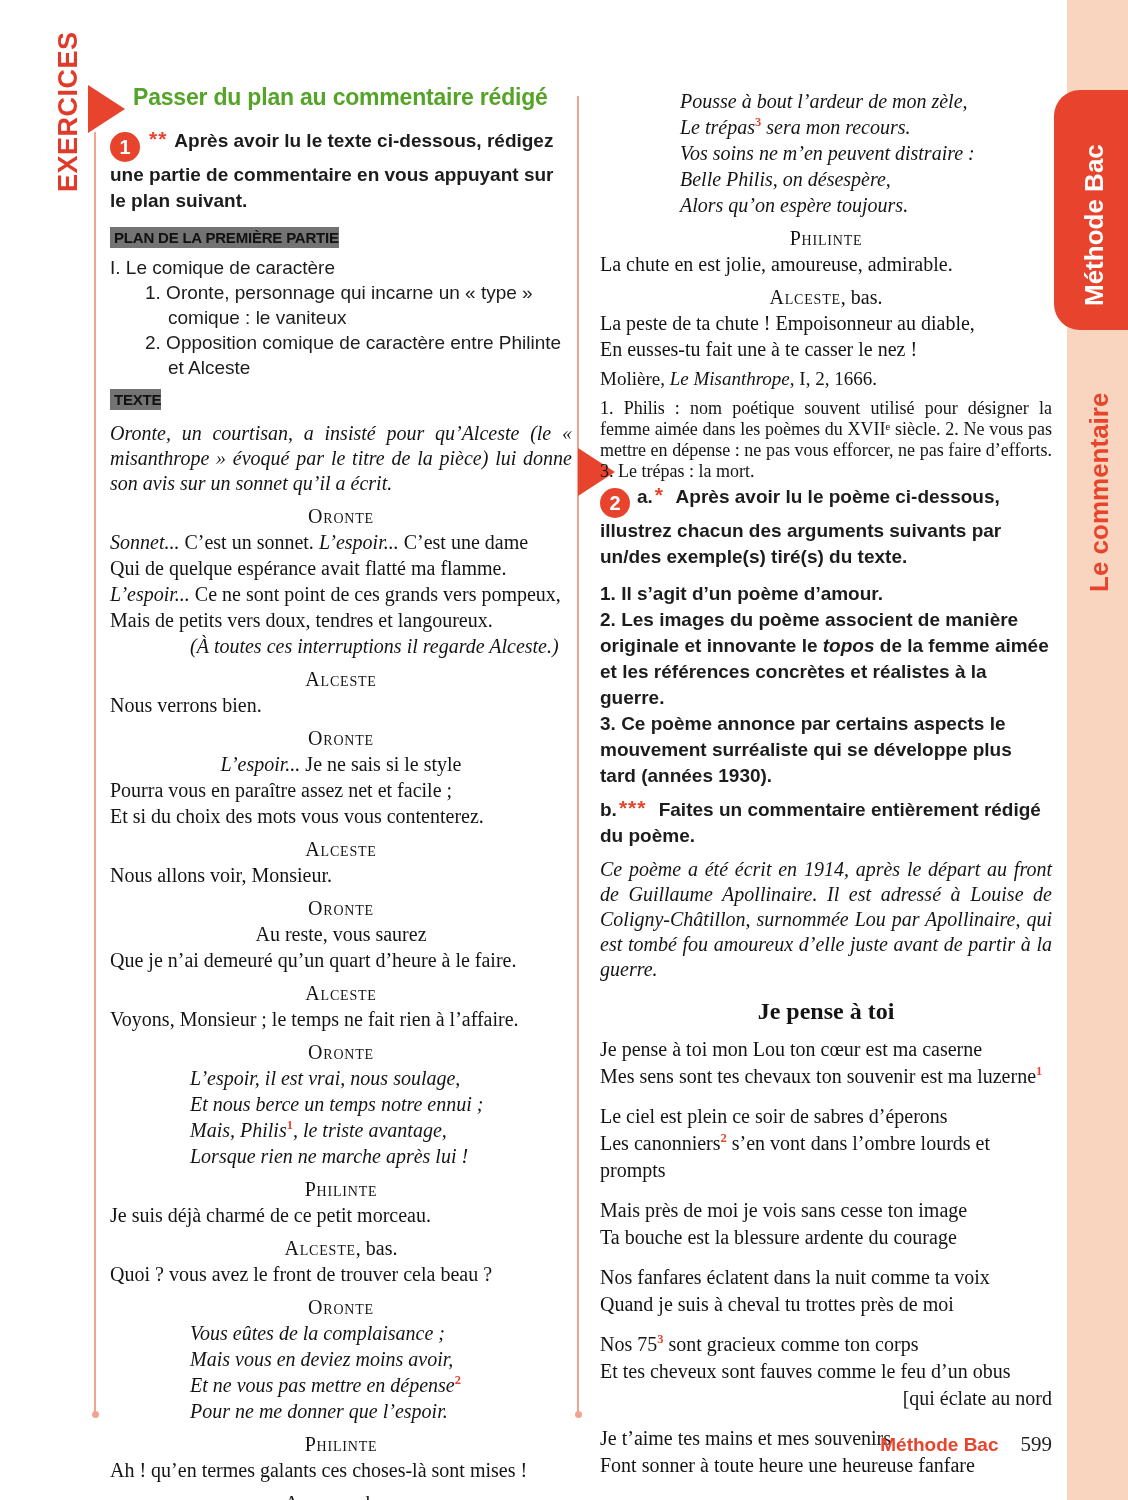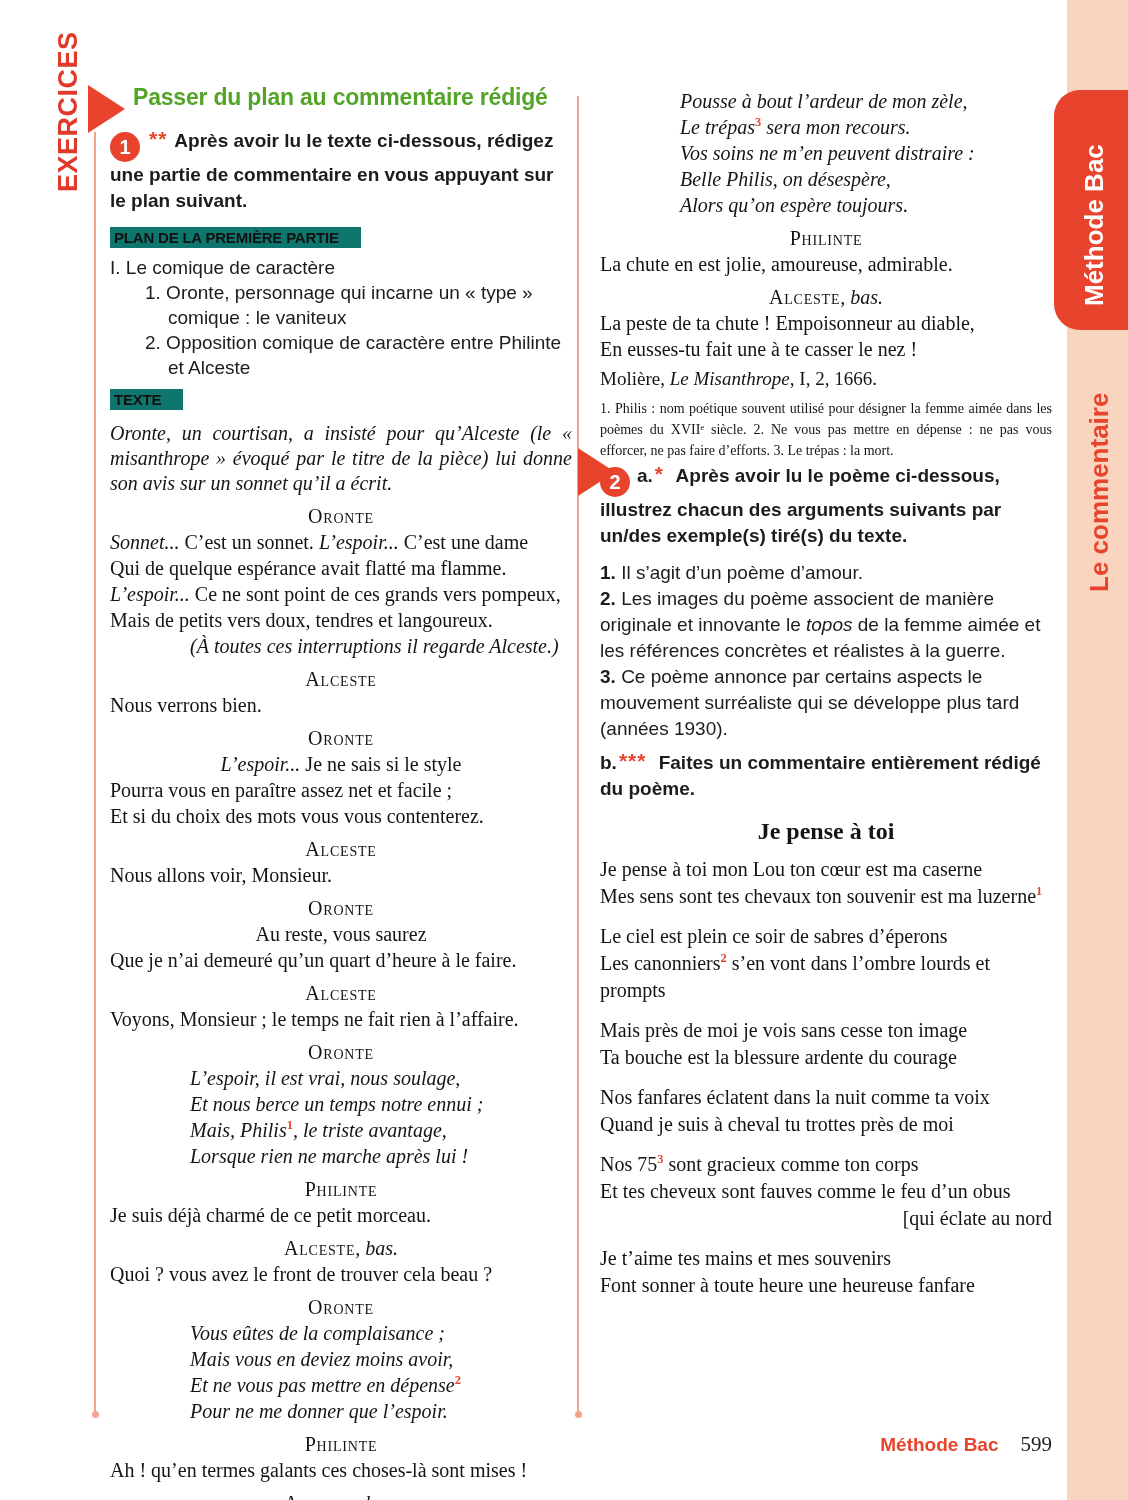--- a/index.html
+++ b/index.html
@@ -32,41 +32,41 @@
   .col-right{position:absolute;left:600px;top:88px;width:452px;}
 
   
   .sec-title{font-family:"Liberation Sans",sans-serif;font-weight:bold;color:#53a427;
     font-size:23px;margin:0 0 15px 23px;letter-spacing:-0.2px;}
   .exo{font-family:"Liberation Sans",sans-serif;font-size:19px;font-weight:bold;
     line-height:26px;margin:0 0 11px 0;color:#1c1c1c;}
   .num-circle{display:inline-block;width:30px;height:30px;border-radius:50%;background:#e8432c;
     color:#fff;text-align:center;line-height:30px;font-size:20px;margin-right:7px;vertical-align:-7px;}
   .stars{color:#e8432c;font-size:21px;letter-spacing:1px;margin:0 7px 0 2px;vertical-align:1px;}
-  .hl{display:inline-block;background:#0f766e;font-family:"Liberation Sans",sans-serif;font-weight:bold;
-    font-size:15px;padding:2px 22px 2px 4px;margin:2px 0 7px 0;letter-spacing:-0.2px;color:#111;}
+  .hl{display:inline-block;background:#737373;font-family:"Liberation Sans",sans-serif;font-weight:bold;
+    font-size:15px;padding:2px 0 2px 4px;margin:2px 0 7px 0;letter-spacing:-0.2px;color:#111;}
   .plan{font-family:"Liberation Sans",sans-serif;font-size:19px;line-height:25px;color:#1c1c1c;}
   .plan-item{padding-left:58px;text-indent:-23px;}
 
   
   .intro-it{font-style:italic;text-align:justify;font-size:20px;line-height:25px;margin:4px 0 2px 0;}
   .speaker{text-align:center;font-variant:small-caps;font-size:20px;letter-spacing:0.8px;margin:9px 0 1px 0;}
-  .speaker .sfx{font-style:italic;font-variant:normal;letter-spacing:0;}
+  .speaker .sfx{font-variant:normal;letter-spacing:0;}
   .vline{font-size:20px;line-height:26px;}
   .ctr{text-align:center;}
   .ind{margin-left:80px;}
   .it{font-style:italic;}
   .rgt{text-align:right;}
   sup.fn{color:#e8432c;font-size:12.5px;font-weight:bold;font-style:normal;line-height:0;vertical-align:super;}
   .citation{font-size:19px;line-height:24px;margin:5px 0 7px 0;}
-  .notes{font-size:14px;line-height:21px;text-align:justify;margin:2px 0 0 0;}
+  .notes{font-size:18px;line-height:21px;text-align:justify;margin:2px 0 0 0;}
 
   
   .sec2-title-gap{margin-top:22px;}
-  .args{font-family:"Liberation Sans",sans-serif;font-size:19px;line-height:26px;color:#1c1c1c;margin:2px 0 6px 0;}
+  .args{font-family:"Liberation Sans",sans-serif;font-size:19px;line-height:26px;color:#1c1c1c;margin:2px 0 6px 0;font-weight:bold;}
   .context-it{font-style:italic;text-align:justify;font-size:20px;line-height:25px;margin:8px 0 0 0;}
   .poem-title{text-align:center;font-weight:bold;font-size:24px;margin:16px 0 11px 0;}
   .stanza{margin-bottom:13px;}
   .poem .vline{line-height:27px;}
 
   
   .footer{position:absolute;left:600px;top:1432px;width:452px;text-align:right;
     font-family:"Liberation Sans",sans-serif;font-size:19px;}
   .footer-label{color:#e8432c;font-weight:bold;margin-right:22px;}
   .footer-page{color:#222;font-family:"Liberation Serif",serif;font-size:21px;}
@@ -178,20 +178,21 @@
   <p class="exo"><span class="num-circle">2</span><b>a.</b><span class="stars">*</span><span> Après avoir lu le poème ci-dessous, illustrez chacun des arguments suivants par un/des exemple(s) tiré(s) du texte.</span></p>
 
   <div class="args">
     <div><b>1.</b><span> Il s’agit d’un poème d’amour.</span></div>
     <div><b>2.</b><span> Les images du poème associent de manière originale et innovante le </span><span class="it">topos</span><span> de la femme aimée et les références concrètes et réalistes à la guerre.</span></div>
     <div><b>3.</b><span> Ce poème annonce par certains aspects le mouvement surréaliste qui se développe plus tard (années 1930).</span></div>
   </div>
 
   <p class="exo" style="margin-bottom:4px;"><b>b.</b><span class="stars">***</span><b> Faites un commentaire entièrement rédigé du poème.</b></p>
 
+  <p class="context-it">Ce poème a été écrit en 1914, après le départ au front de Guillaume Apollinaire. Il est adressé à Louise de Coligny-Châtillon, surnommée Lou par Apollinaire, qui est tombé fou amoureux d’elle juste avant de partir à la guerre.</p>
 
   <div class="poem-title">Je pense à toi</div>
 
   <div class="poem">
     <div class="stanza">
       <div class="vline">Je pense à toi mon Lou ton cœur est ma caserne</div>
       <div class="vline"><span>Mes sens sont tes chevaux ton souvenir est ma luzerne</span><sup class="fn">1</sup></div>
     </div>
     <div class="stanza">
       <div class="vline">Le ciel est plein ce soir de sabres d’éperons</div>

